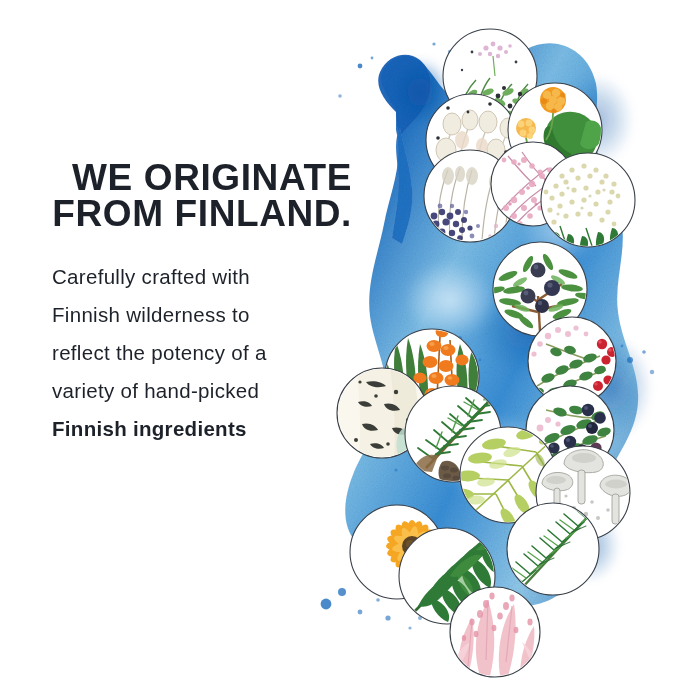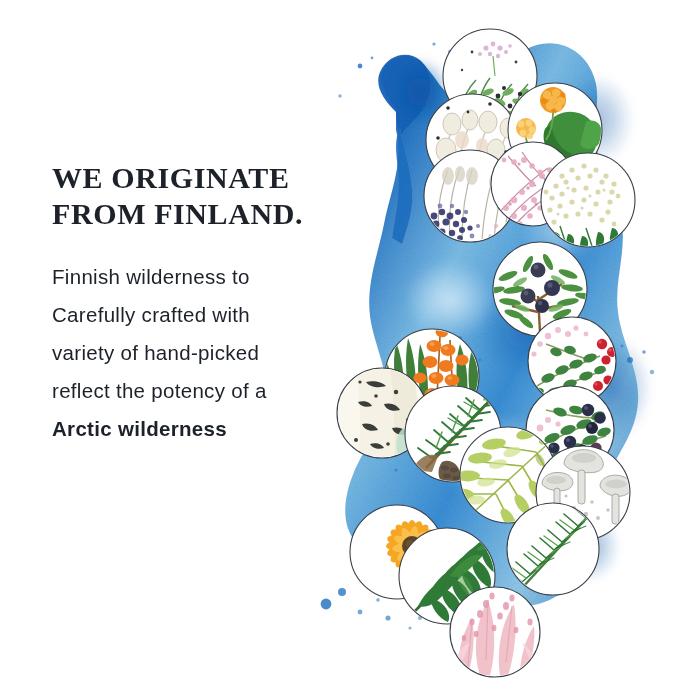--- a/index.html
+++ b/index.html
@@ -12,28 +12,29 @@
   }
   #stage{position:absolute;inset:0;width:679px;height:679px;}
 
   
   .copy-block{
     position:absolute;
     left:52px; top:160px;
     width:300px;
   }
   .headline{
-    font-family:Liberation Serif, serif;
+    font-family:Liberation Sans, sans-serif;
     font-weight:bold;
-    font-size:30px;
+    font-size:37px;
     line-height:36px;
     letter-spacing:0.6px;
     color:#1d222a;
     margin:0 0 26px 0;
     white-space:pre-line;
+    text-align:right;
   }
   .body-copy{
     font-family:"Liberation Sans", sans-serif;
     font-size:20.5px;
     line-height:38px;
     letter-spacing:0.3px;
     color:#1d222a;
     margin:0;
   }
   .body-copy .ln{display:block;white-space:pre;}
@@ -48,25 +49,25 @@
 </style>
 </head>
 <body>
 
 <div id="stage">
 
   <div class="copy-block">
     <h1 class="headline">WE ORIGINATE
 FROM FINLAND.</h1>
     <p class="body-copy">
+      <span class="ln">Carefully crafted with</span>
       <span class="ln">Finnish wilderness to</span>
-      <span class="ln">Carefully crafted with</span>
+      <span class="ln">reflect the potency of a</span>
       <span class="ln">variety of hand-picked</span>
-      <span class="ln">reflect the potency of a</span>
-      <span class="ln bold">Arctic wilderness</span>
+      <span class="ln bold">Finnish ingredients</span>
     </p>
   </div>
 
   <div class="art">
   <svg viewBox="0 0 379 679" xmlns="http://www.w3.org/2000/svg">
     <defs>
 
       <linearGradient id="gBlue" x1="0" y1="0" x2="1" y2="1">
         <stop offset="0%" stop-color="#3f9ddc"></stop>
         <stop offset="18%" stop-color="#1a6fc4"></stop>

